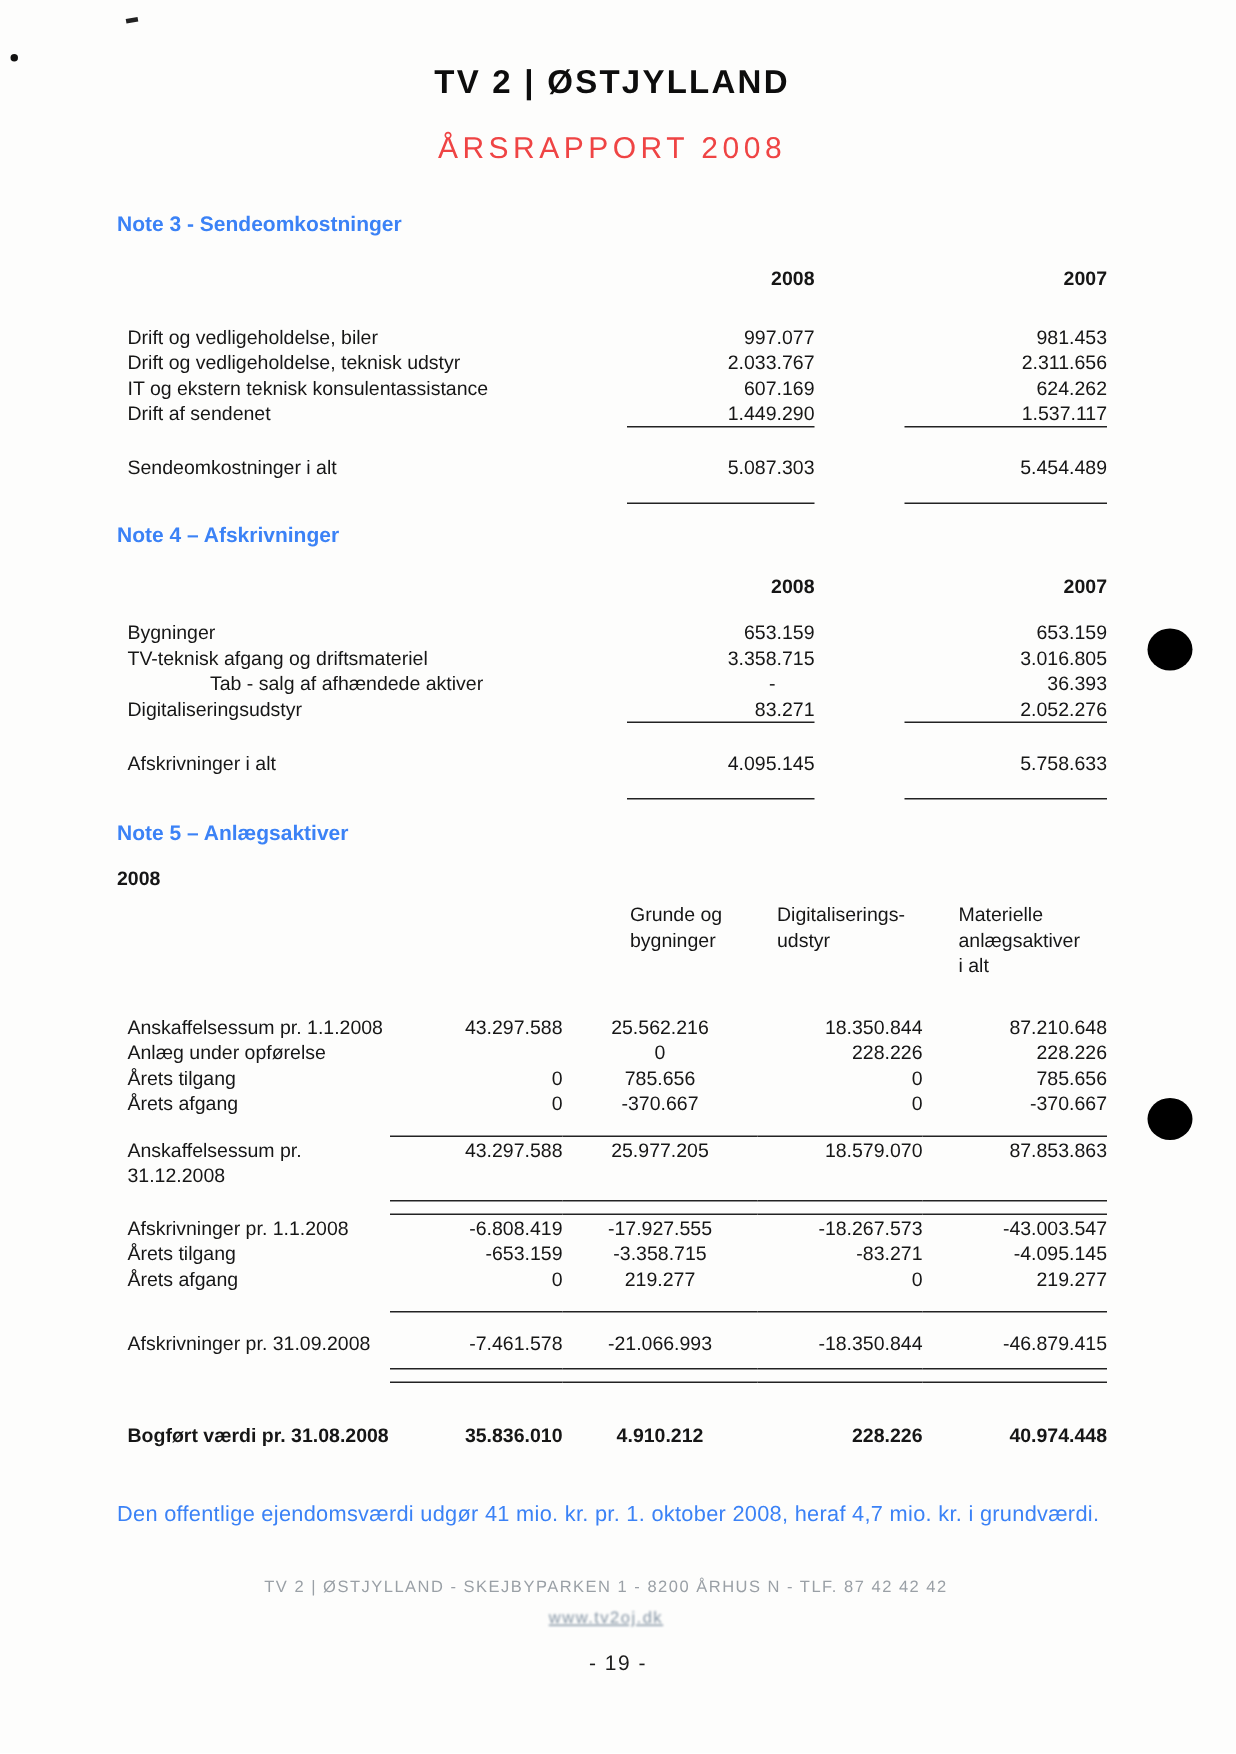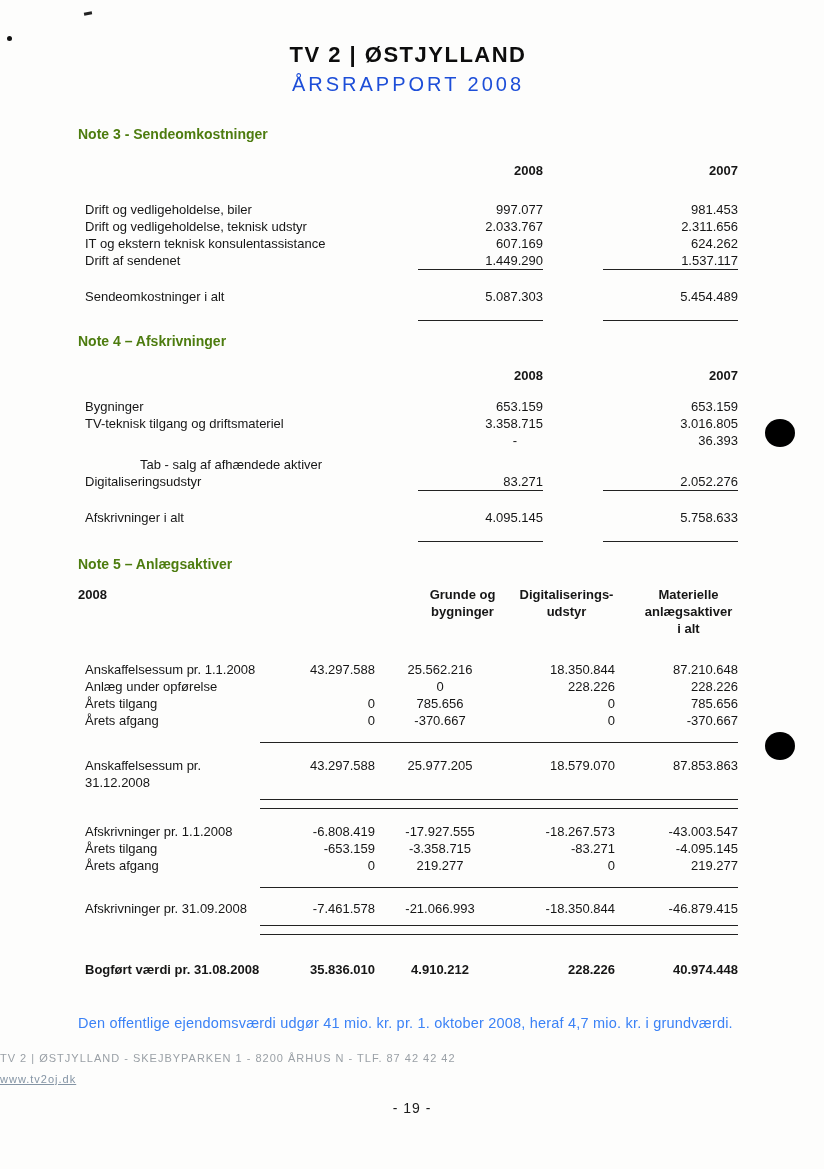--- a/index.html
+++ b/index.html
@@ -12,69 +12,69 @@
   
   .hole { position:absolute; width:30px; height:28px; background:#000; border-radius:50%; }
   .hole1 { left:765px; top:419px; }
   .hole2 { left:765px; top:732px; }
   .speck { position:absolute; left:7px; top:36px; width:5px; height:5px; background:#111; border-radius:50%; }
   .topdash { position:absolute; left:84px; top:12px; width:8px; height:3px; background:#222; transform:rotate(-10deg); }
 
   
   .doc-header { text-align:center; margin-top:42px; }
   .logo { font-size:22px; font-weight:bold; letter-spacing:1.5px; color:#0d0d0d; }
-  .subtitle { font-size:20px; font-weight:400; letter-spacing:3px; color:#1d4ed8; margin-top:5px; }
-
-  .note-title { font-size:14px; font-weight:bold; color:#4d7c0f; }
+  .subtitle { font-size:20px; font-weight:400; letter-spacing:3px; color:#ef4444; margin-top:20px; }
+
+  .note-title { font-size:14px; font-weight:bold; color:#3b82f6; }
   .nt3 { margin-top:30px; }
   .nt4 { margin-top:12px; }
   .nt5 { margin-top:14px; }
 
   
   .row { display:flex; font-size:13px; line-height:17px; }
   .lbl { flex:1; padding-left:7px; }
   .num  { width:125px; text-align:right; }
   .num2 { width:135px; text-align:right; margin-left:60px; }
   .u  { border-bottom:1px solid #222; }
   .uu { border-top:1px solid #222; border-bottom:1px solid #222; }
   .rule16 { height:16px; }
   .sp22 { height:22px; }
   .sp14 { height:14px; }
   .mt12 { margin-top:12px; }
-  .mt14 { margin-top:14px; }
+  .mt14 { }
   .mt18 { margin-top:18px; }
   .mt20 { margin-top:20px; }
   .mt26 { margin-top:26px; }
   .head .num, .head .num2 { font-weight:bold; }
-  .indent { padding-left:62px;margin-top:24px; }
+  .indent { padding-left:62px; }
   .dashpad { padding-right:26px; }
 
   
   .c0 { flex:1; padding-left:7px; }
   .c1 { width:115px; text-align:right; }
   .c2 { width:130px; text-align:center; }
   .c3 { width:110px; text-align:right; }
   .c4 { width:123px; text-align:right; }
   .n5head { margin-top:14px; }
   .n5head .c0 { padding-left:0; font-weight:bold; }
-  .n5head .hc { text-align:center; white-space:pre-line; font-weight:700; }
+  .n5head .hc { text-align:left; white-space:pre-line; font-weight:400;margin-top:24px; }
   .n5head .c1 { padding-left:30px; }
   .n5head .c2 { padding-left:27px; }
   .n5head .c3 { padding-left:13px; }
   .n5head .c4 { padding-left:24px; }
   .sp24 { height:24px; }
   .rul8 { height:8px; margin-top:6px; }
   .dblrow { height:10px; margin-top:8px; }
   .bold-row { font-weight:bold; }
 
   
   .para { margin-top:34px; font-size:14.5px; line-height:22px; letter-spacing:0.2px; color:#3b82f6; width:660px; }
 
   
-  .footer { position:absolute; left:0; right:16px; top:1052px; }
+  .footer { position:absolute; left:0; right:16px; top:1052px; text-align:center; }
   .footer-address { font-size:11px; letter-spacing:1px; color:#9aa0a6; filter:blur(0.3px); }
   .footer-site { margin-top:9px; font-size:11px; letter-spacing:1px; color:#8494a4; text-decoration:underline; filter:blur(0.6px); display:inline-block; }
   .page-number { position:absolute; left:0; right:0; top:1100px; text-align:center; font-size:14px; color:#1c1c1c; letter-spacing:1px; }
 </style>
 </head>
 <body>
 
 <div class="page">
 
   <div class="speck"></div>
@@ -143,21 +143,21 @@
       </div>
 
       <div class="sp14"></div>
 
       <div class="row">
         <div class="lbl">Bygninger</div>
         <div class="num">653.159</div>
         <div class="num2">653.159</div>
       </div>
       <div class="row">
-        <div class="lbl">TV-teknisk tilgang og driftsmateriel</div>
+        <div class="lbl">TV-teknisk afgang og driftsmateriel</div>
         <div class="num">3.358.715</div>
         <div class="num2">3.016.805</div>
       </div>
       <div class="row">
         <div class="lbl indent">Tab - salg af afhændede aktiver</div>
         <div class="num dashpad">-</div>
         <div class="num2">36.393</div>
       </div>
       <div class="row">
         <div class="lbl">Digitaliseringsudstyr</div>

